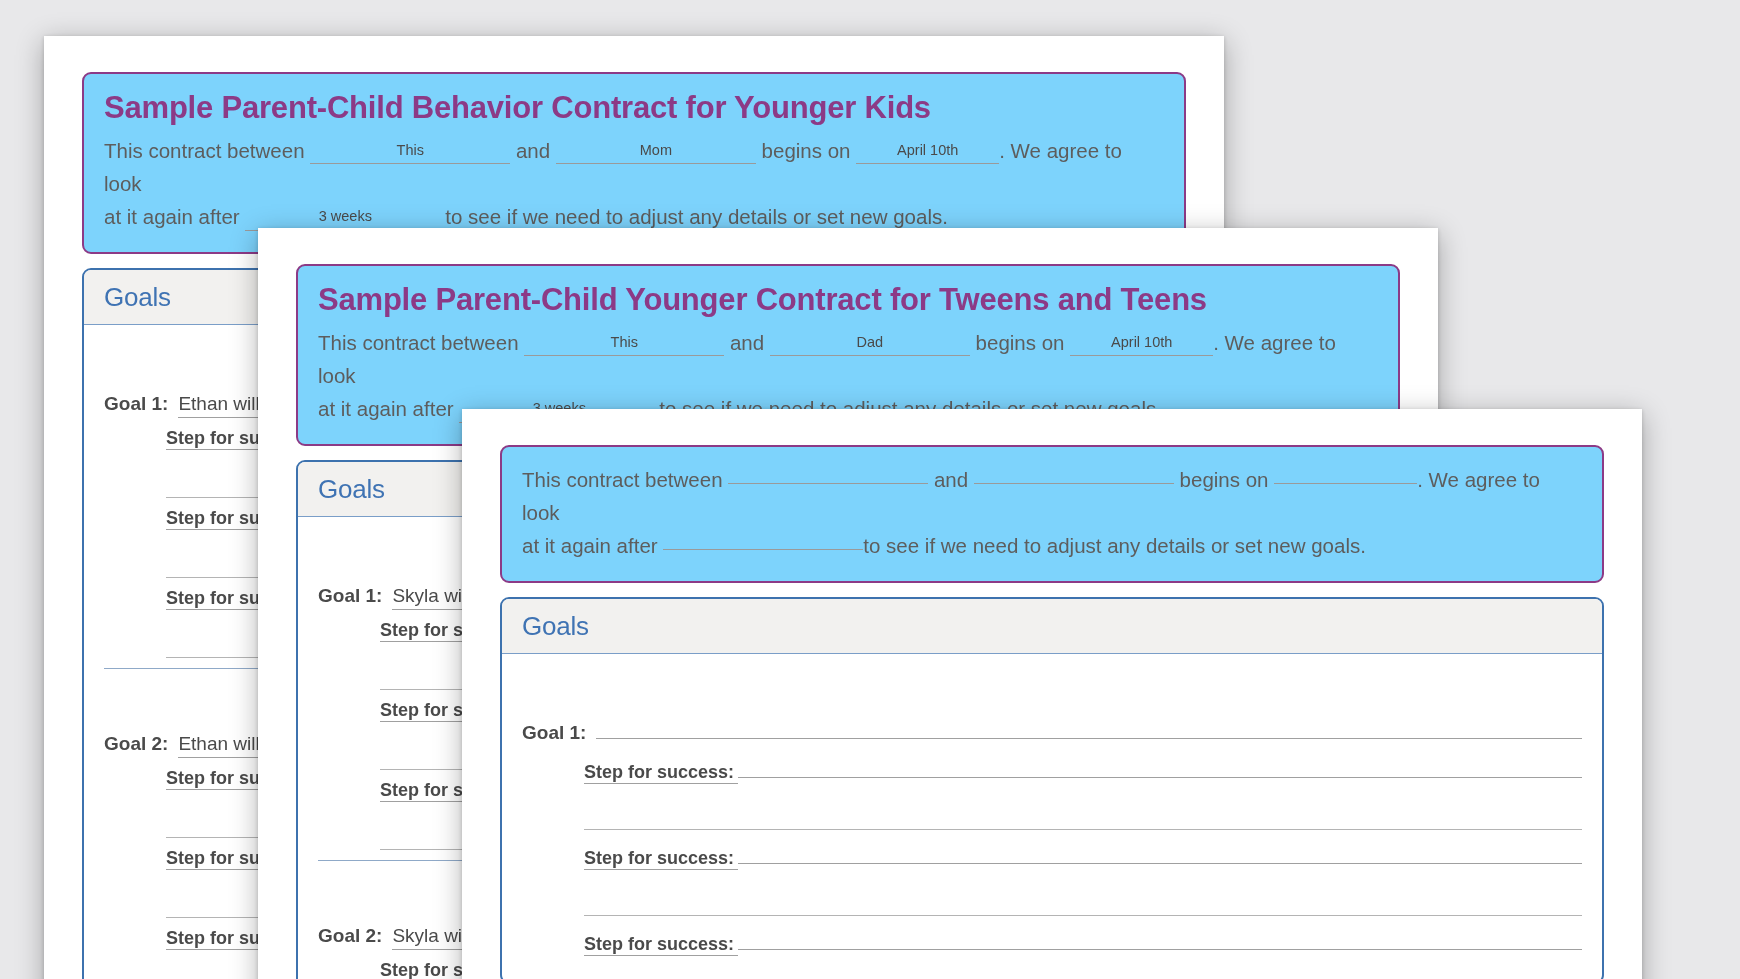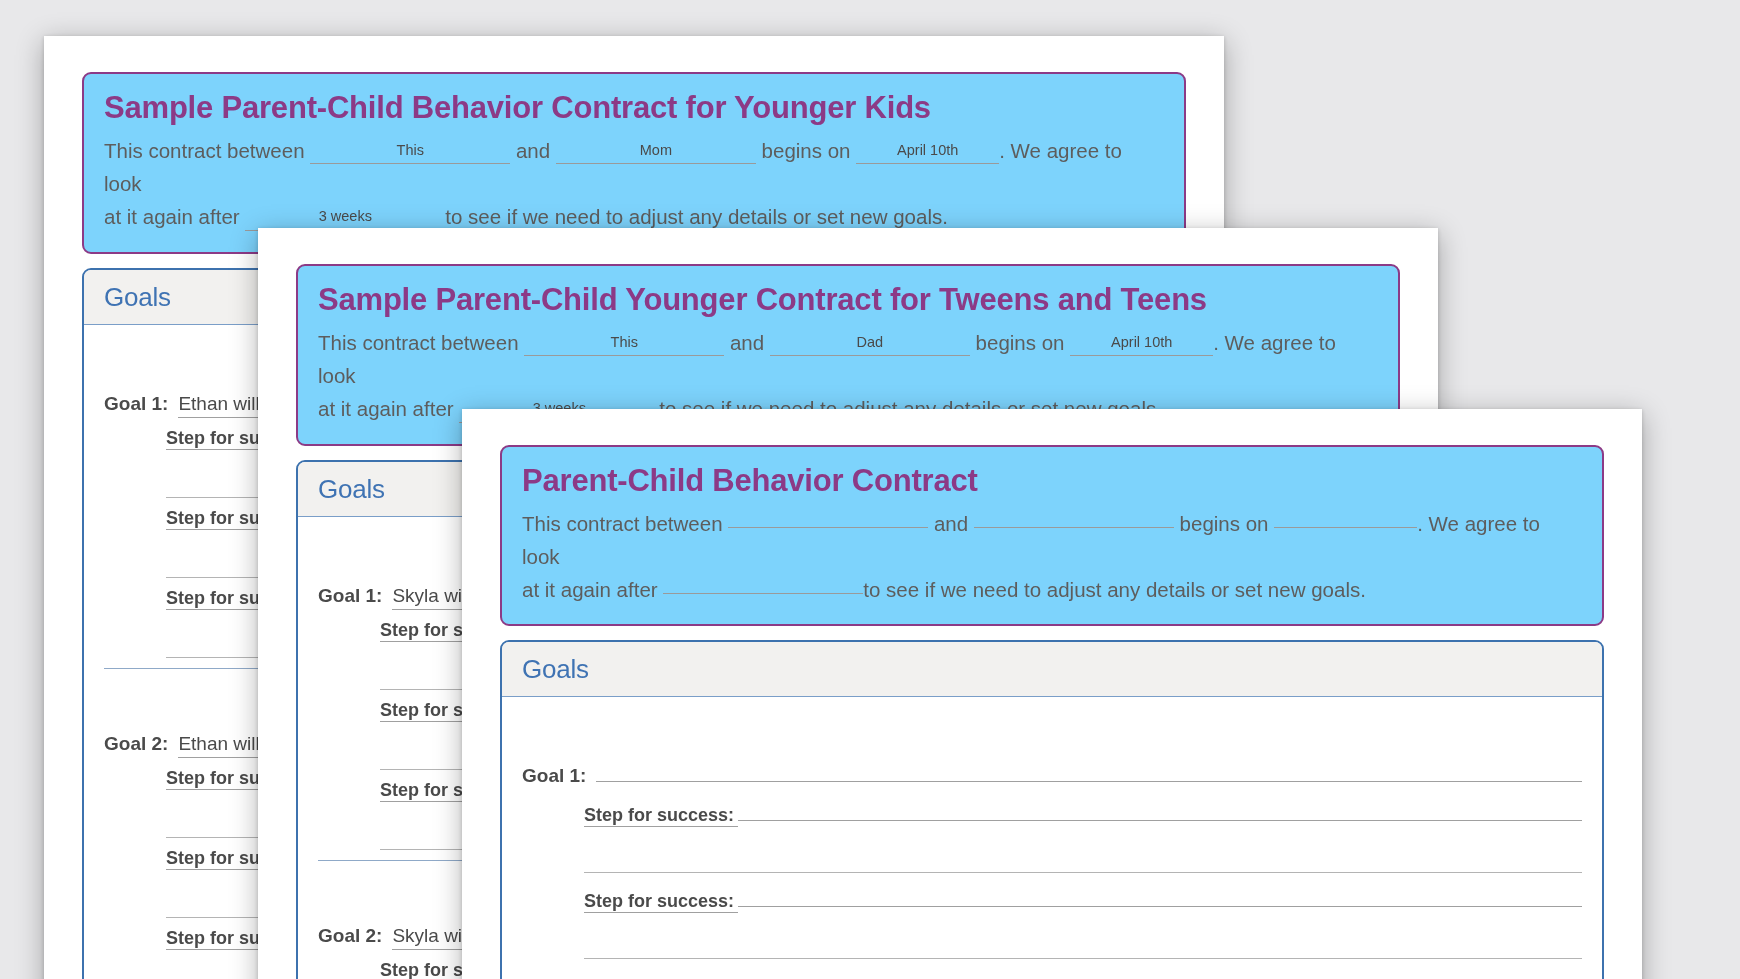--- a/index.html
+++ b/index.html
@@ -279,21 +279,20 @@
         </div>
       </div>
 
     </div>
   </div>
 
   <div class="doc" id="doc3">
     <div class="doc-inner">
 
       <div class="panel-head">
-        <div class="title">Parent-Child Behavior Contract</div>
         <div class="contract-text">
           <span>This contract between</span>
           <span class="blank b-name"></span>
           <span>and</span>
           <span class="blank b-name"></span>
           <span>begins on</span>
           <span class="blank b-date"></span><span>. We agree to look</span>
           <br>
           <span>at it again after</span>
           <span class="blank b-rev"></span><span>to see if we need to adjust any details or set new goals.</span>

